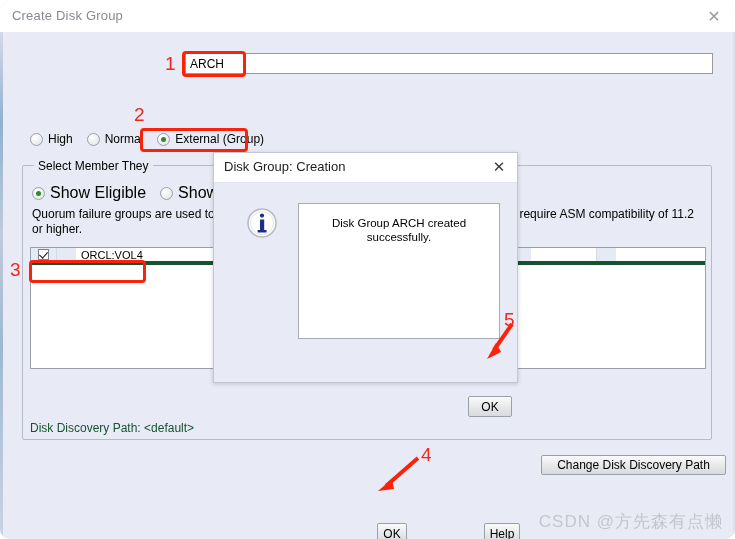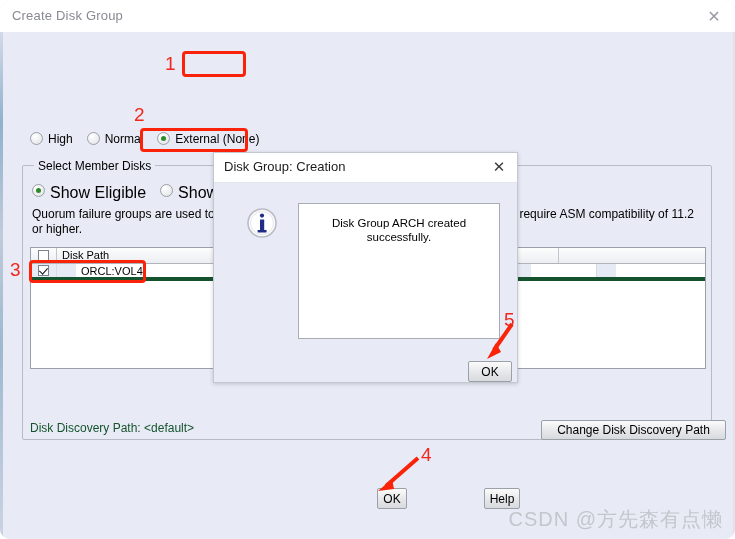--- a/index.html
+++ b/index.html
@@ -92,20 +92,21 @@
     position: absolute;
     left: 30px; top: 132px;
     display: flex;
     align-items: center;
     gap: 0px;
     font-size: 12px;
     color: #000;
   }
   .radio-opt {
     display: flex;
+    align-items: center;
     margin-right: 14px;
     white-space: nowrap;
   }
   .radio {
     width: 13px; height: 13px;
     border-radius: 50%;
     border: 1px solid #9aa0a8;
     background: radial-gradient(circle at 35% 30%, #ffffff 0%, #e9eaec 70%, #d5d7da 100%);
     margin-right: 5px;
     box-sizing: border-box;
@@ -248,20 +249,21 @@
     font-size: 12px;
     color: #000;
     background: linear-gradient(180deg,#fbfbfb 0%, #e7e8ea 52%, #d9dade 100%);
     border: 1px solid #9aa0a8;
     border-radius: 2px;
     box-sizing: border-box;
     display: flex;
     align-items: center;
     justify-content: center;
     padding: 0 0;
+    margin-top: 35px;
   }
   .btn-change-path {
     position: absolute;
     left: 541px; top: 420px;
     width: 185px; height: 20px;
   }
 
   .btn-ok-main {
     position: absolute;
     left: 377px; top: 488px;
@@ -352,21 +354,21 @@
   }
   .anno-arrow {
     position: absolute;
     z-index: 60;
     pointer-events: none;
   }
 
   .watermark {
     position: absolute;
     right: 12px; bottom: 6px;
-    font-size: 20px;
+    font-size: 17px;
     color: #c3c6cc;
     letter-spacing: 1px;
     z-index: 70;
     text-align: right;
   }
 </style>
 </head>
 <body>
 
 <div id="app">
@@ -374,61 +376,54 @@
   <div class="titlebar">
     <div class="titlebar-title">Create Disk Group</div>
     <div class="titlebar-close">✕</div>
   </div>
 
   <div class="left-accent"></div>
   <div class="right-edge"></div>
 
   <div class="panel"></div>
 
+  <input class="name-input" type="text" value="ARCH" style="">
 
   <div class="redundancy-row">
     <div class="radio-opt">
       <span class="radio"></span>
       <span>High</span>
     </div>
     <div class="radio-opt">
       <span class="radio"></span>
       <span>Normal</span>
     </div>
     <div class="radio-opt">
       <span class="radio checked"></span>
-      <span>External (None)</span>
+      <span>External (Group)</span>
     </div>
   </div>
 
   <div class="groupbox"></div>
-  <div class="groupbox-legend">Select Member Disks</div>
+  <div class="groupbox-legend">Select Member They</div>
 
   <div class="show-row">
     <div class="radio-opt">
       <span class="radio checked"></span>
       <span>Show Eligible</span>
     </div>
     <div class="radio-opt">
       <span class="radio"></span>
       <span>Show All</span>
     </div>
   </div>
 
   <div class="quorum-text">Quorum failure groups are used to store voting files and do not contain any user data. They require ASM compatibility of 11.2 or higher.</div>
 
   <div class="table-wrap">
-    <div class="table-head">
-      <div class="th c-check">
-        <span class="chk"></span>
-      </div>
-      <div class="th c-path">Disk Path</div>
-      <div class="th c-x"></div>
-      <div class="th c-y"></div>
-    </div>
     <div class="tr">
       <div class="td c-check">
         <span class="chk checked"></span>
       </div>
       <div class="td c-path">ORCL:VOL4</div>
       <div class="td c-x"></div>
       <div class="td c-y"></div>
     </div>
   </div>
 

